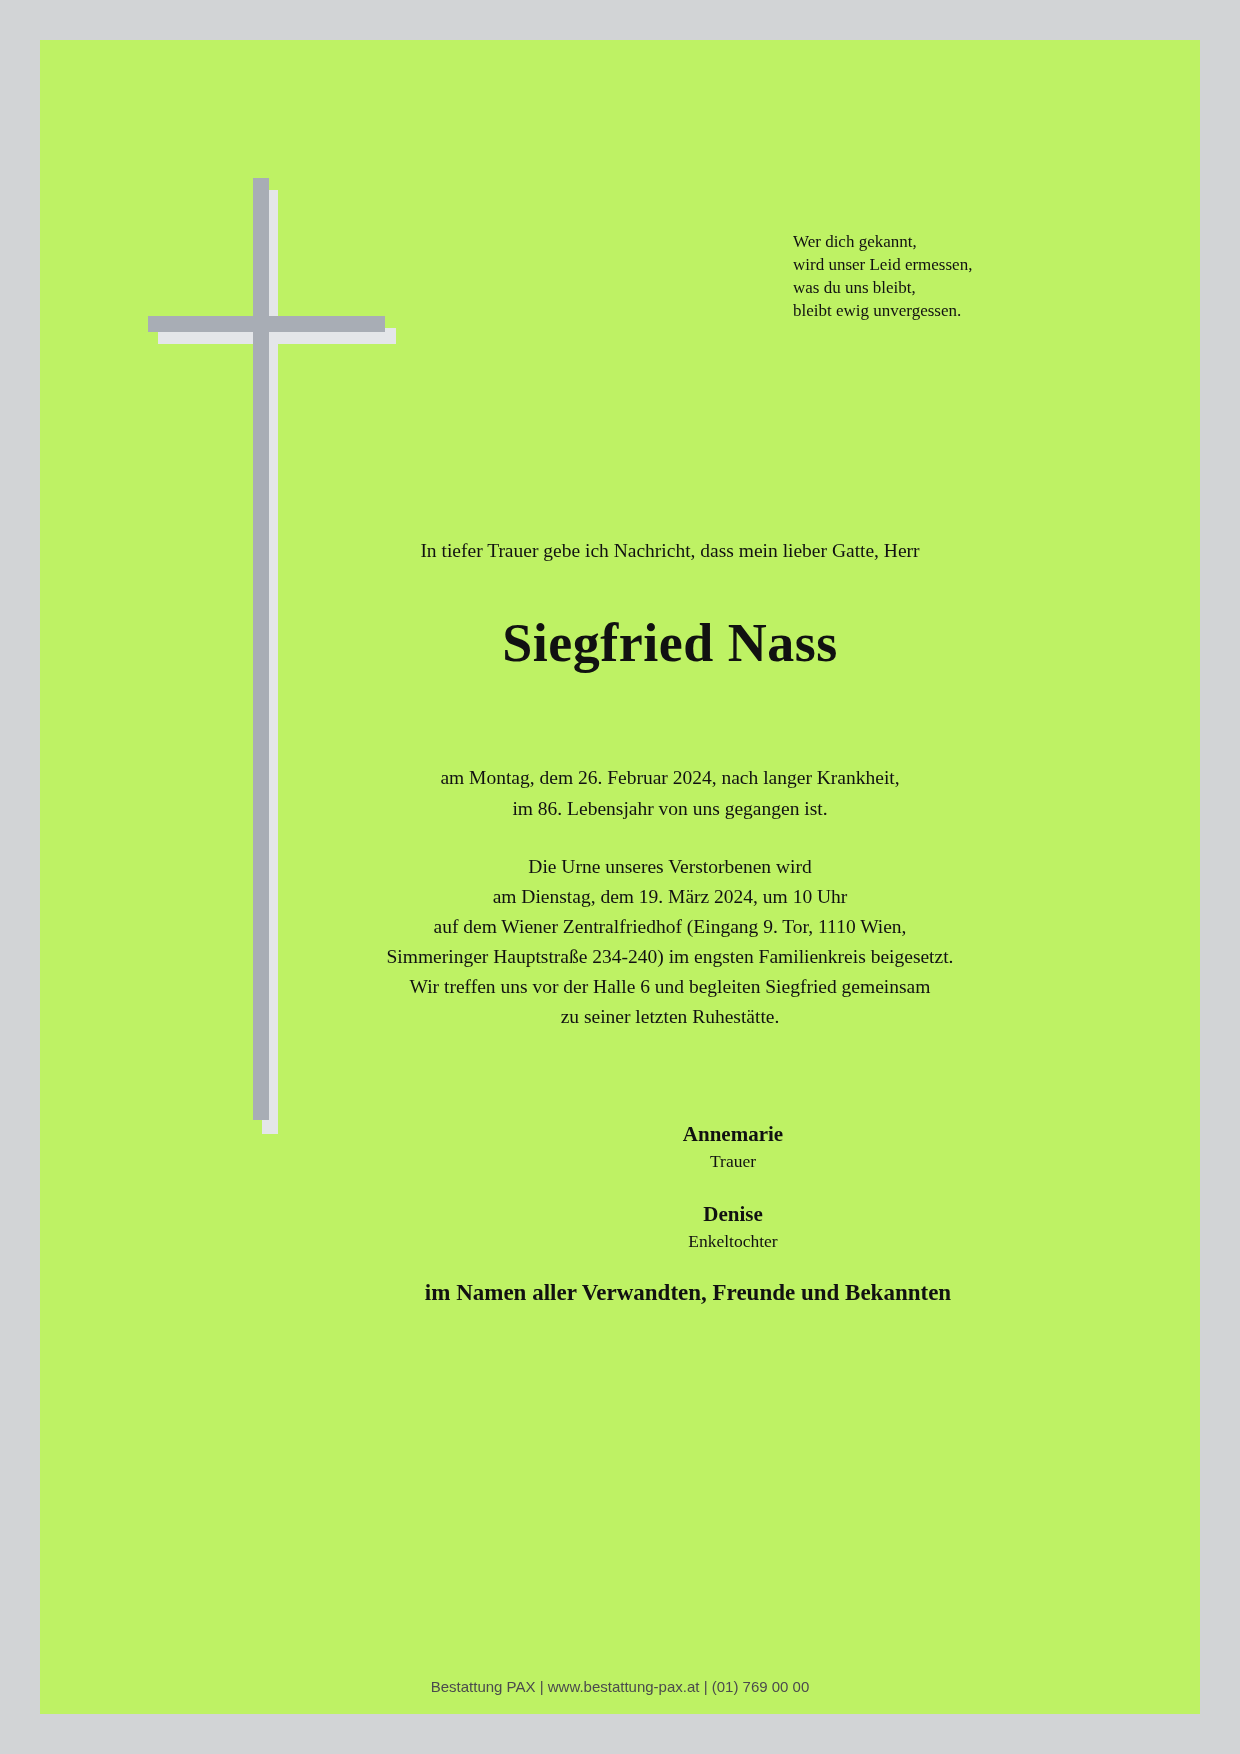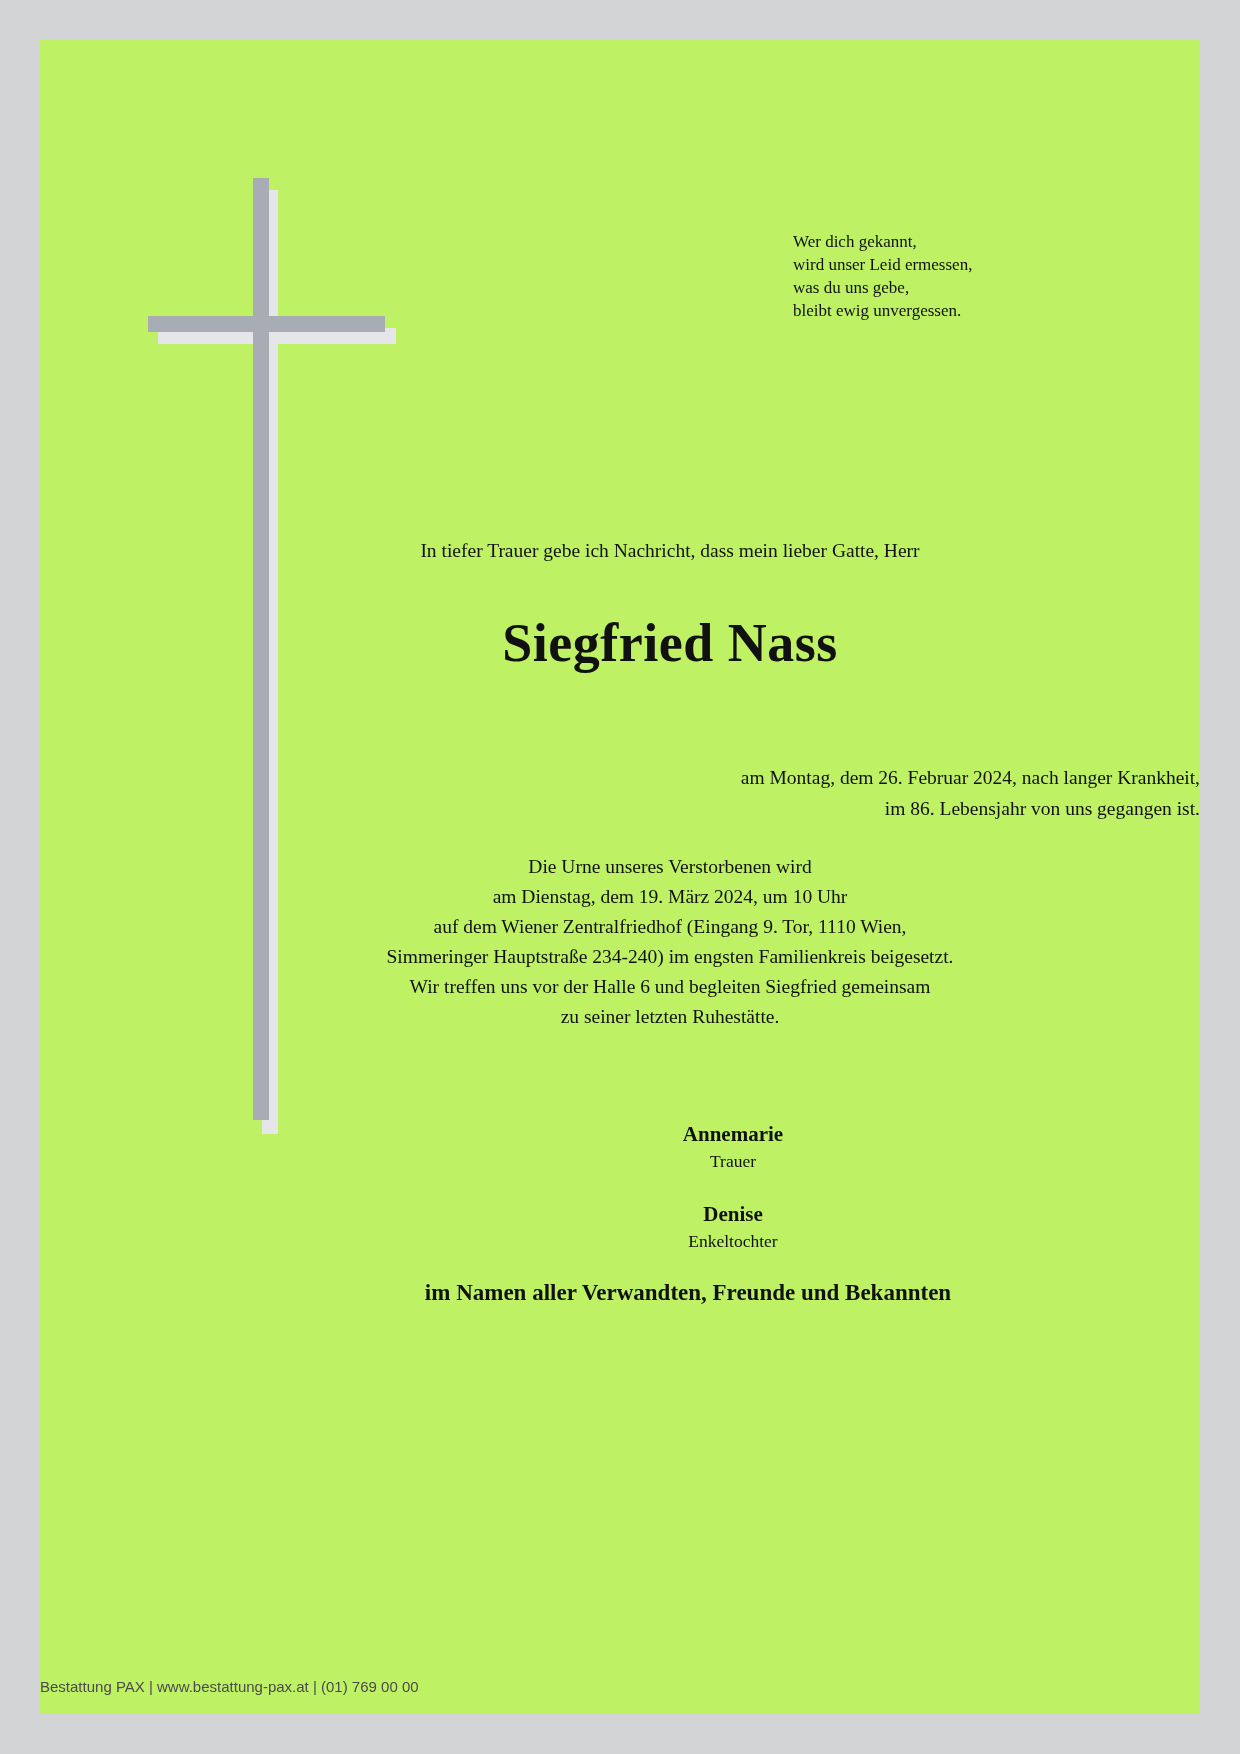--- a/index.html
+++ b/index.html
@@ -60,21 +60,20 @@
     font-size: 54px;
     font-weight: bold;
     letter-spacing: 0.5px;
   }
   .death-par {
     position: absolute;
     left: 0; right: 0;
     top: 722px;
     font-size: 19.5px;
     line-height: 31px;
-    text-align: right;
   }
   .funeral-par {
     position: absolute;
     left: 0; right: 0;
     top: 812px;
     font-size: 19.5px;
     line-height: 30px;
   }
   .mourners {
     position: absolute;
@@ -99,21 +98,21 @@
     margin-left: 36px;
     font-size: 23px;
     font-weight: bold;
   }
   
   .footer {
     position: absolute;
     left: 0;
     right: 0;
     top: 1638px;
-    text-align: left;
+    text-align: center;
     font-family: "Liberation Sans", "DejaVu Sans", sans-serif;
     font-size: 15px;
     color: #4b4b4d;
   }
 </style>
 </head>
 <body>
 
 <div class="canvas">
   <div class="card">
@@ -121,21 +120,21 @@
     <div>
       <div class="cross-part cross-shadow-v"></div>
       <div class="cross-part cross-shadow-h"></div>
       <div class="cross-part cross-bar-v"></div>
       <div class="cross-part cross-bar-h"></div>
     </div>
 
     <div class="verse">
       <div>Wer dich gekannt,</div>
       <div>wird unser Leid ermessen,</div>
-      <div>was du uns gebe,</div>
+      <div>was du uns bleibt,</div>
       <div>bleibt ewig unvergessen.</div>
     </div>
 
     <div class="content">
 
       <div class="intro">In tiefer Trauer gebe ich Nachricht, dass mein lieber Gatte, Herr</div>
 
       <div class="deceased-name">Siegfried Nass</div>
 
       <div class="death-par">

